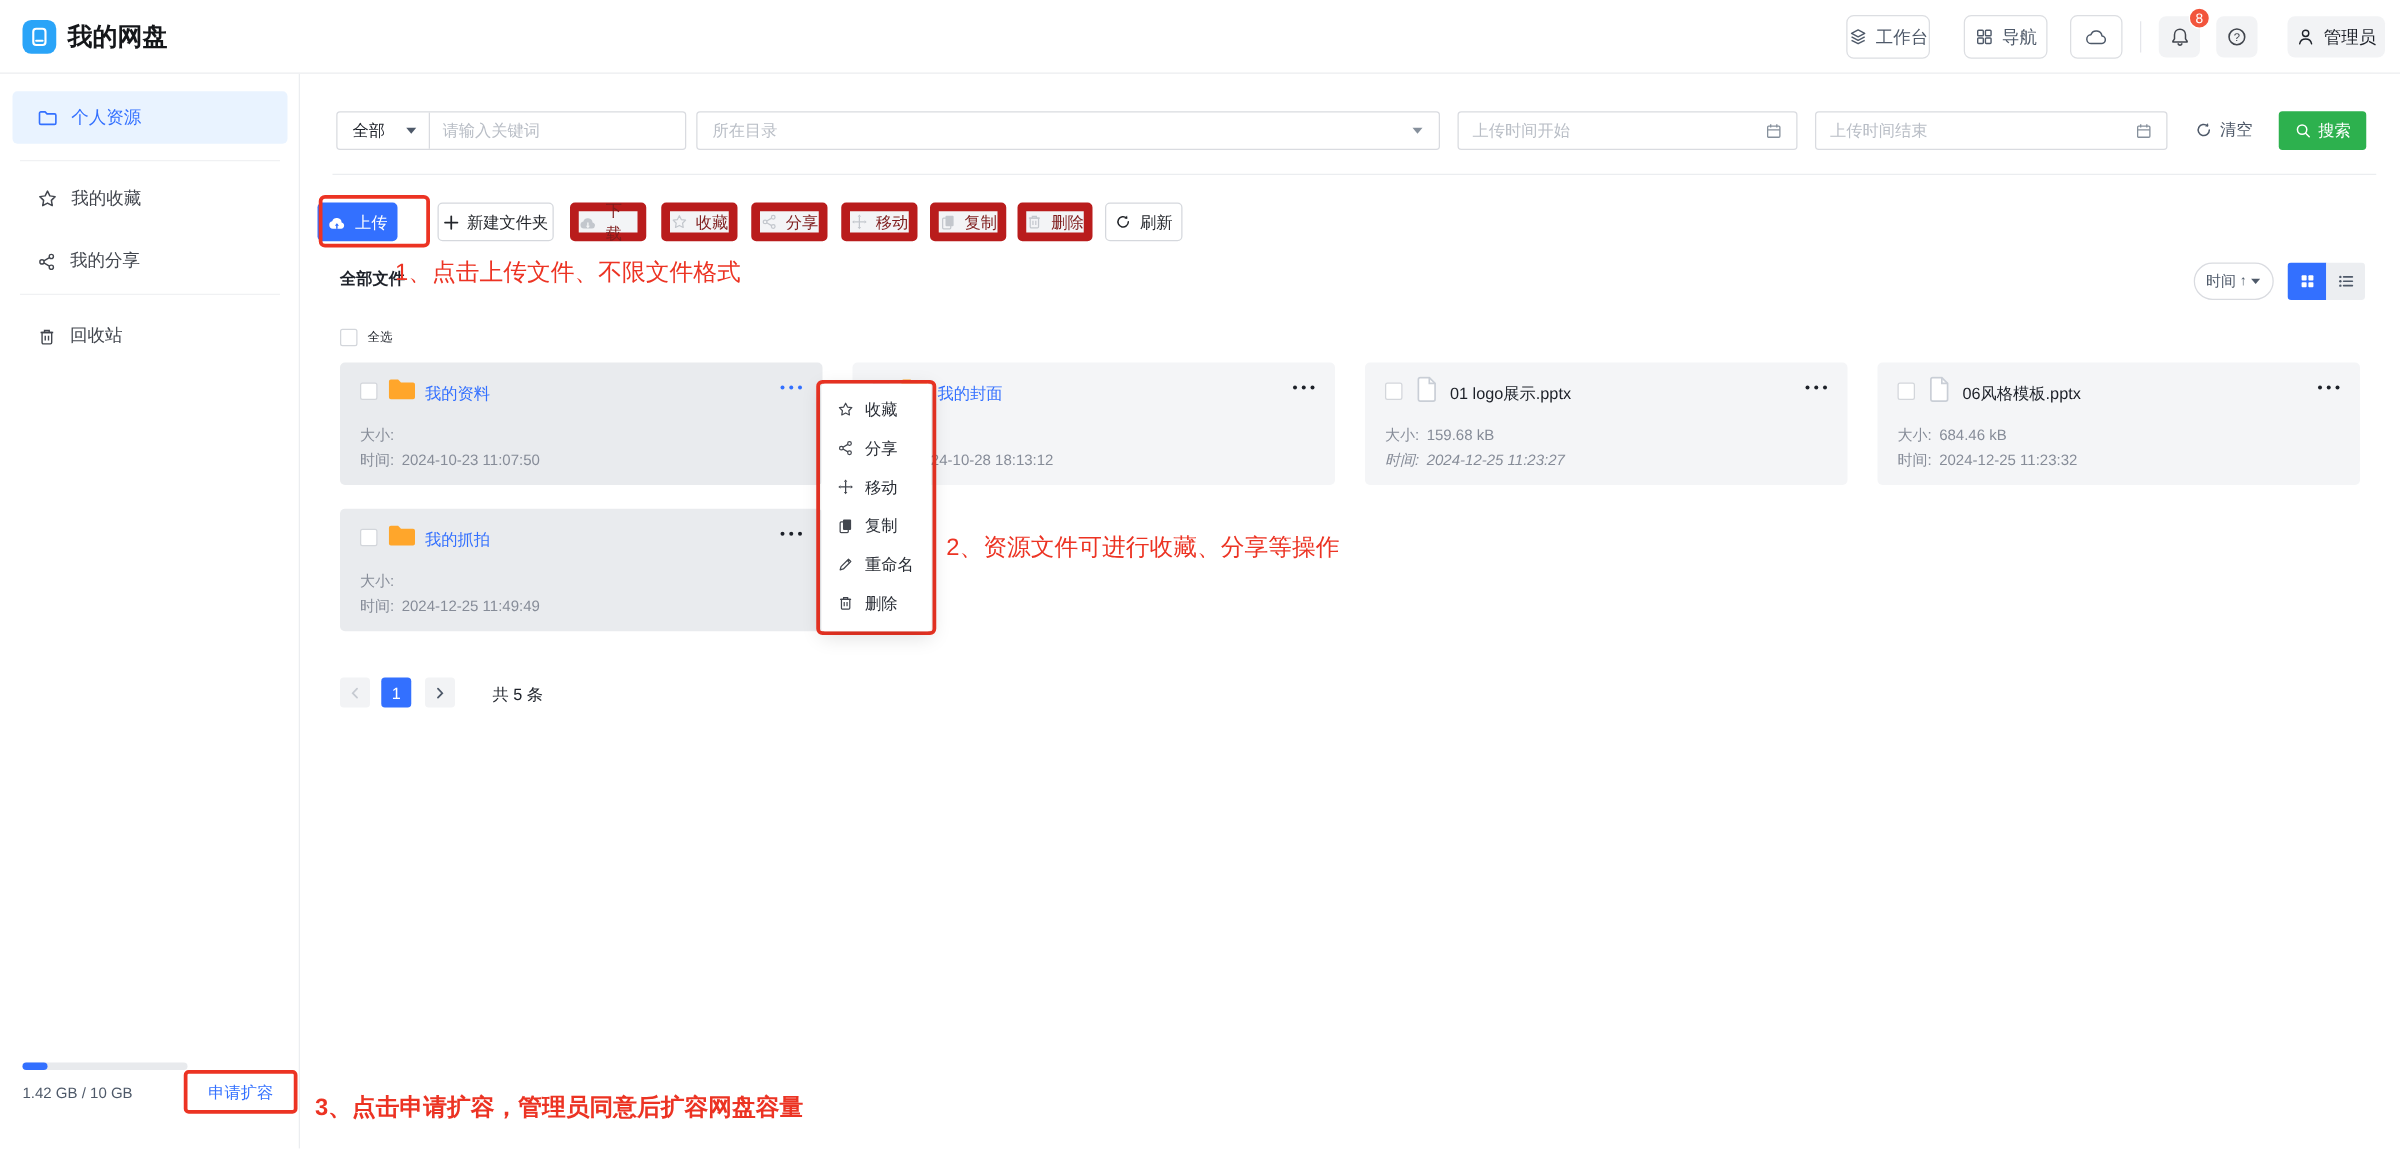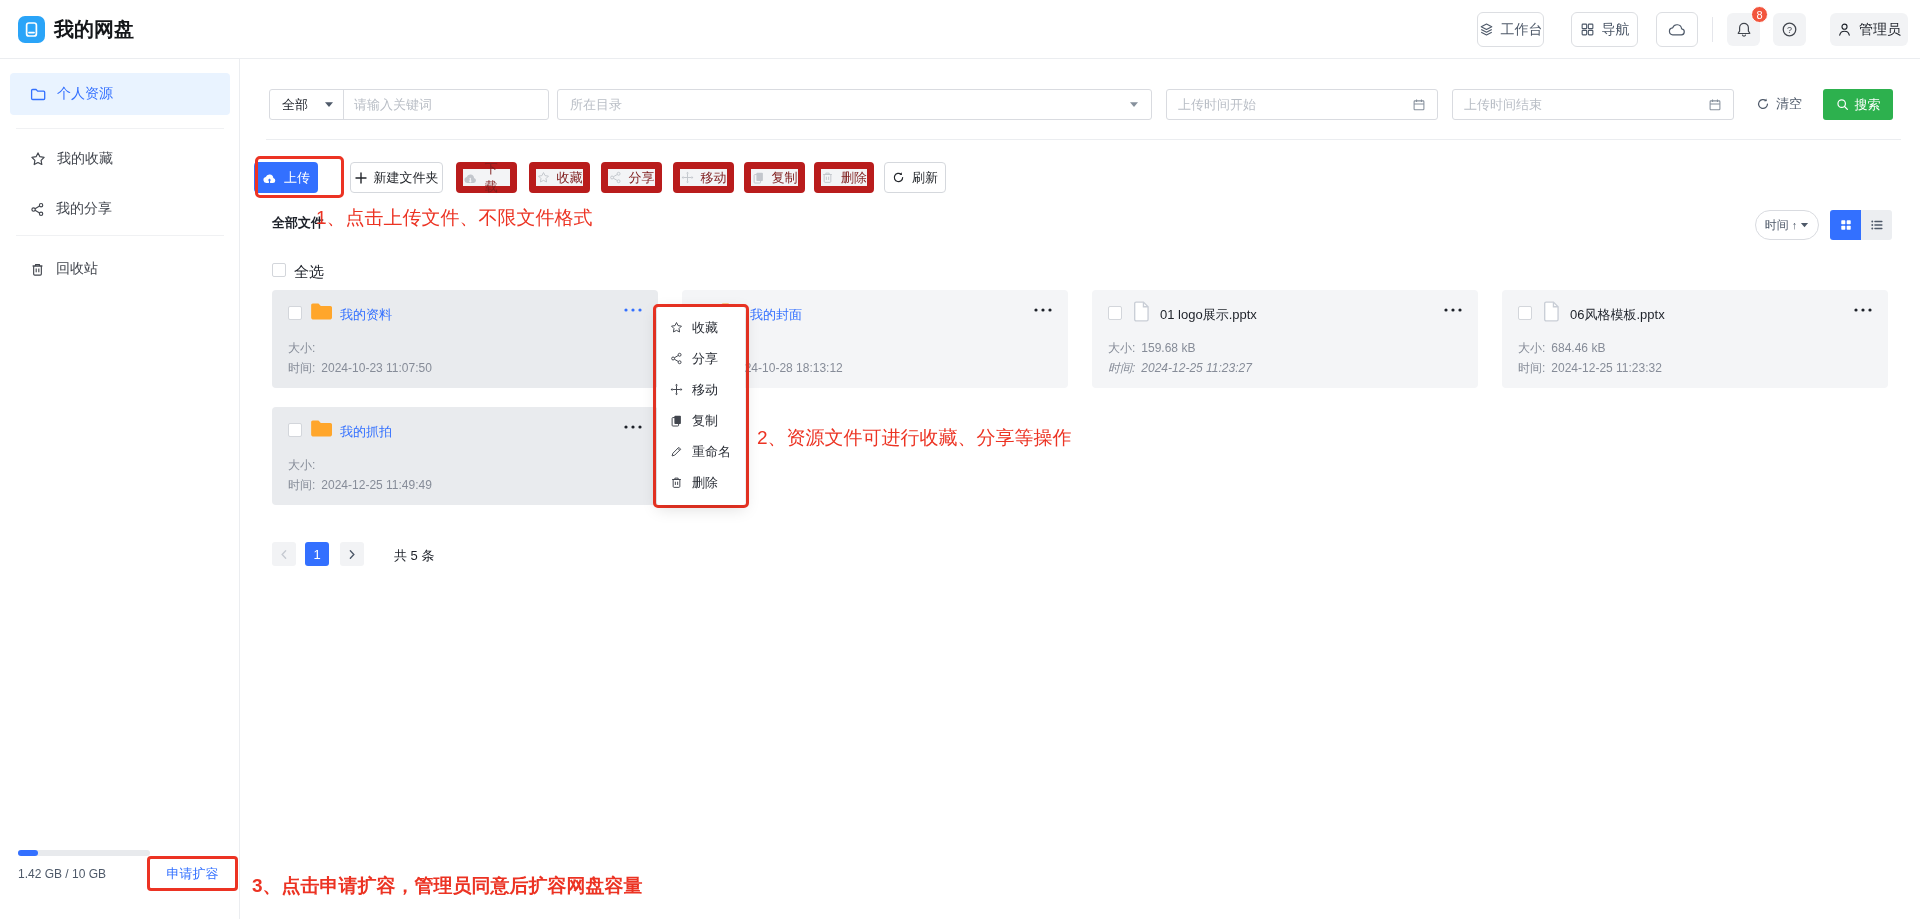--- a/index.html
+++ b/index.html
@@ -49,21 +49,21 @@
 
   .section-title { position:absolute; left:32px; top:155px; font-size:13px; font-weight:bold; color:#1d2129; }
   .annotation { position:absolute; color:#ec3323; font-size:19px; white-space:nowrap; z-index:8; }
 
   .sort-pill { position:absolute; left:1515px; top:151px; width:64px; height:30px; border:1px solid #d9dbe0; border-radius:15px; display:flex; align-items:center; justify-content:center; gap:3px; font-size:12px; color:#4e5969; cursor:pointer; }
   .view-toggle { position:absolute; left:1590px; top:151px; display:flex; border-radius:3px; overflow:hidden; }
   .vbtn { width:31px; height:30px; display:flex; align-items:center; justify-content:center; cursor:pointer; }
   .vbtn.active { background:#3370ff; }
   .vbtn.idle { background:#eceef1; }
 
-  .select-all { position:absolute; left:32px; top:204px; display:flex; align-items:flex-start; gap:8px; font-size:15px; color:#1d2129; }
+  .select-all { position:absolute; left:32px; top:204px; display:flex; align-items:center; gap:8px; font-size:10px; color:#1d2129; }
   .checkbox { width:14px; height:14px; border:1px solid #d3d6db; border-radius:2px; background:#fff; cursor:pointer; flex:none; }
 
   
   .card { position:absolute; width:386px; height:98px; border-radius:4px; }
   .card.dark { background:#e9ebee; }
   .card.light { background:#f4f5f7; }
   .card .checkbox { position:absolute; left:16px; top:16px; }
   .card-icon { position:absolute; left:38px; top:12px; }
   .card-title { position:absolute; left:68px; top:16px; font-size:13px; cursor:pointer; white-space:nowrap; }
   .card-title.folder { color:#3370ff; }

